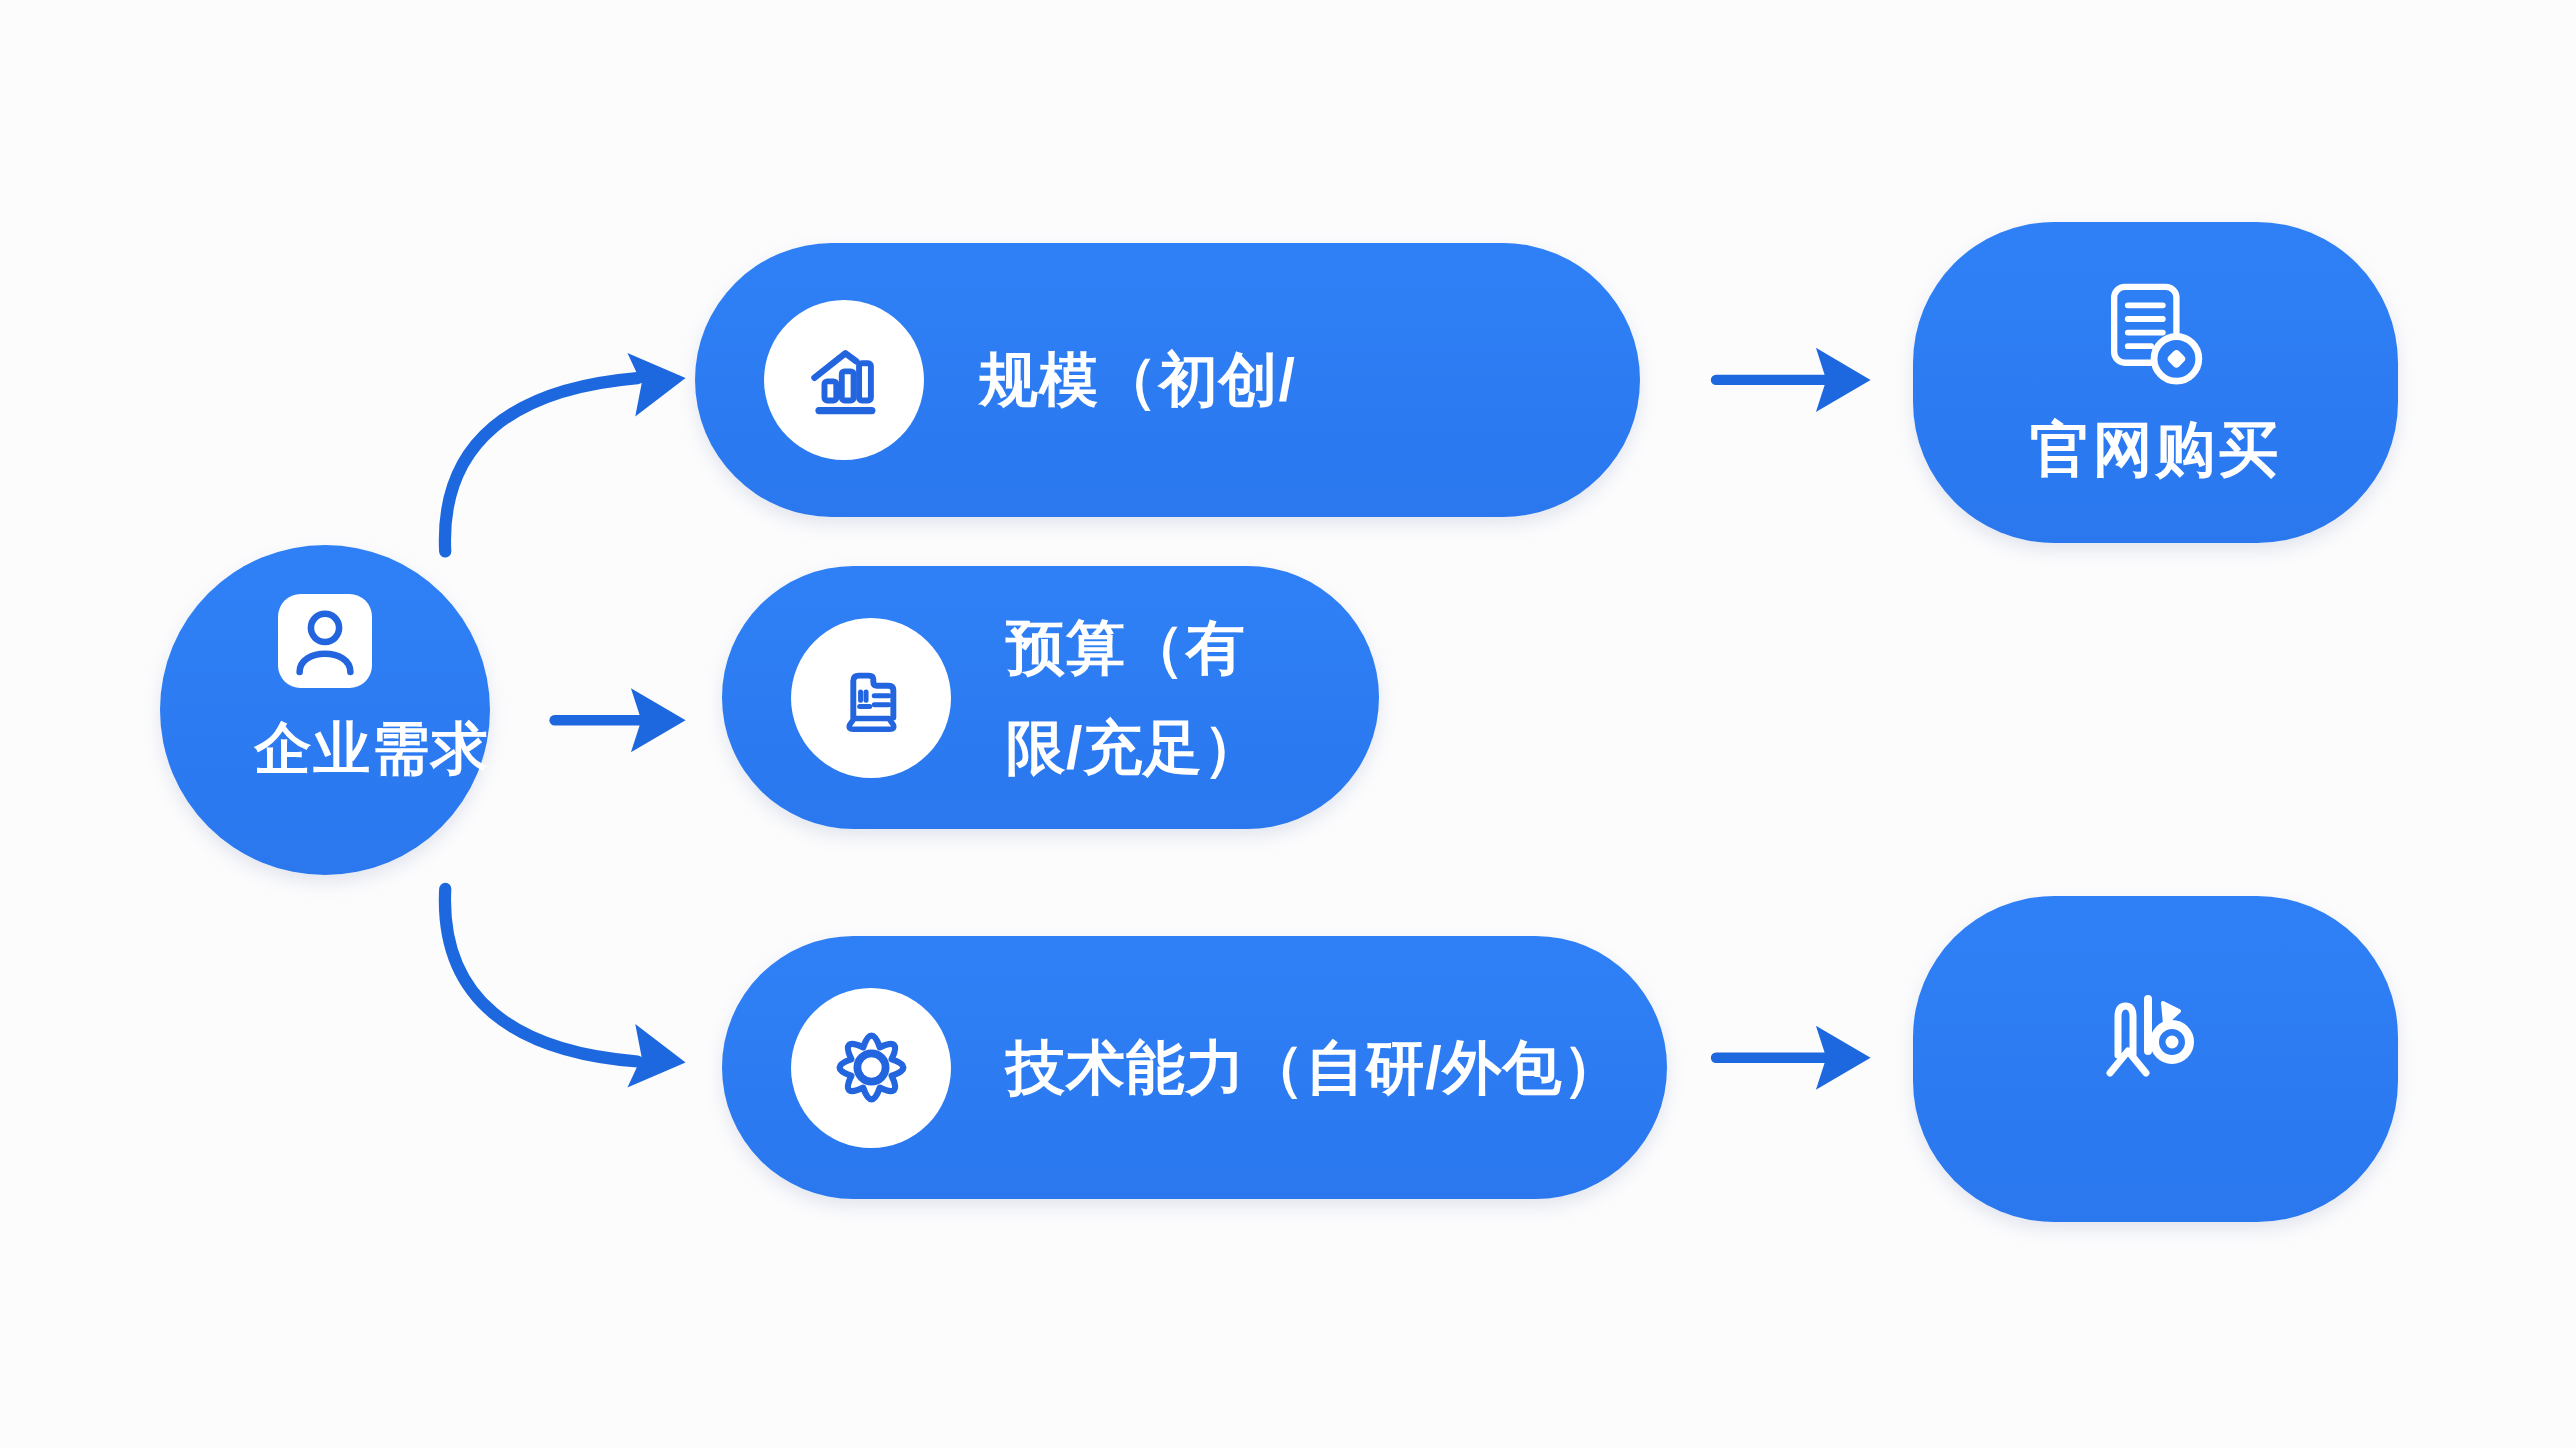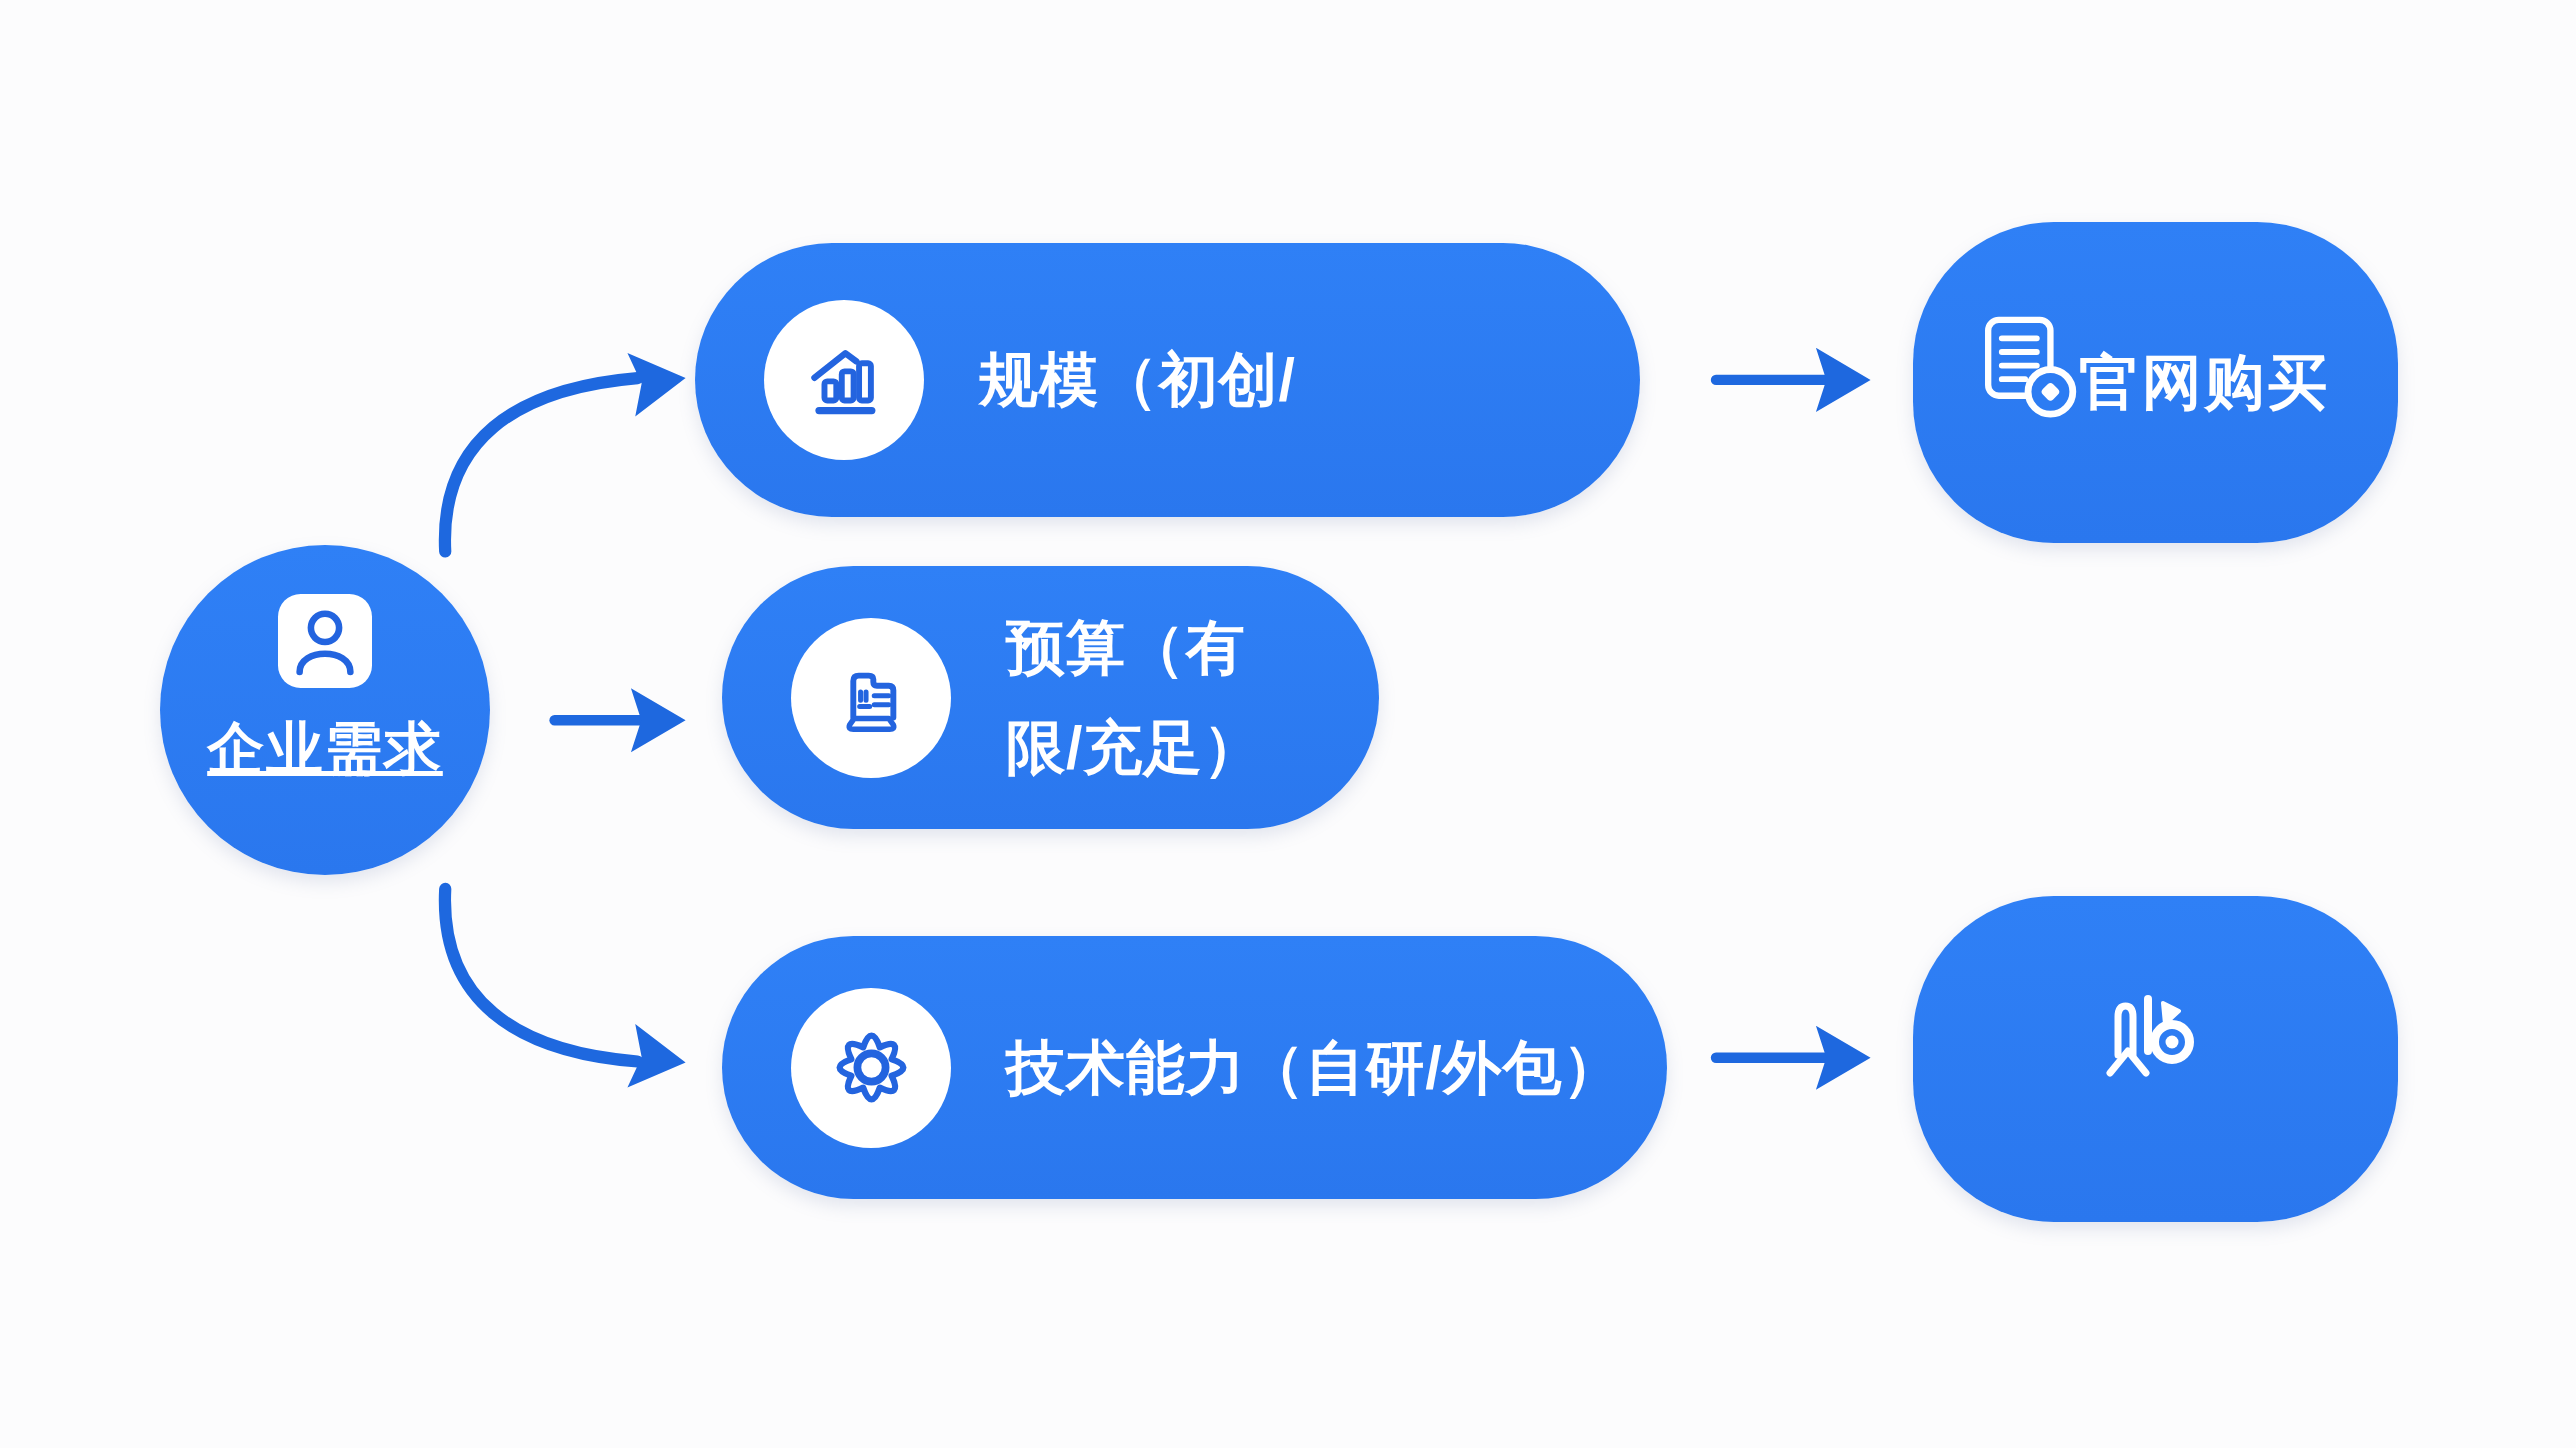--- a/index.html
+++ b/index.html
@@ -31,26 +31,25 @@
     position: absolute;
     left: 118px; top: 49px;
     width: 94px; height: 94px;
     background: #ffffff;
     border-radius: 22.6px;
     display: flex; align-items: center; justify-content: center;
   }
   .root-label {
     position: absolute;
     left: 0; top: 173px; width: 100%;
-    text-align: center;
+    text-align: right;
     color: #ffffff;
     font-size: 57px; font-weight: 700;
     letter-spacing: 1.9px;
     line-height: 60px;
-    text-decoration: underline;
   }
   
   .pill {
     position: absolute;
     background: linear-gradient(180deg, #2f80f6 0%, #2a77ee 100%);
     display: flex; align-items: center;
     box-shadow: 0 7.5px 17px rgba(110,130,170,0.18);
   }
   .pill-scale  { left: 695px; top: 243px;  width: 945px; height: 274px; border-radius: 138px; }
   .pill-budget { left: 722px; top: 566px;  width: 657px;  height: 263px; border-radius: 132px; }
@@ -72,21 +71,21 @@
     white-space: nowrap;
   }
   .pill-text span { display: block; }
   
   .outcome {
     position: absolute;
     left: 1913px;
     width: 485px;
     background: linear-gradient(180deg, #2f80f6 0%, #2a77ee 100%);
     border-radius: 141px;
-    display: flex; flex-direction: row;
+    display: flex; flex-direction: column;
     align-items: center; justify-content: center;
     box-shadow: 0 7.5px 17px rgba(110,130,170,0.18);
   }
   .outcome-official { top: 222px; height: 321px; }
   .outcome-agent    { top: 896px; height: 326px; }
   .outcome-icon { flex: 0 0 auto; margin-bottom: 24.5px; }
   .outcome-label {
     color: #ffffff;
     font-size: 60px; font-weight: 700;
     letter-spacing: 2.8px;

